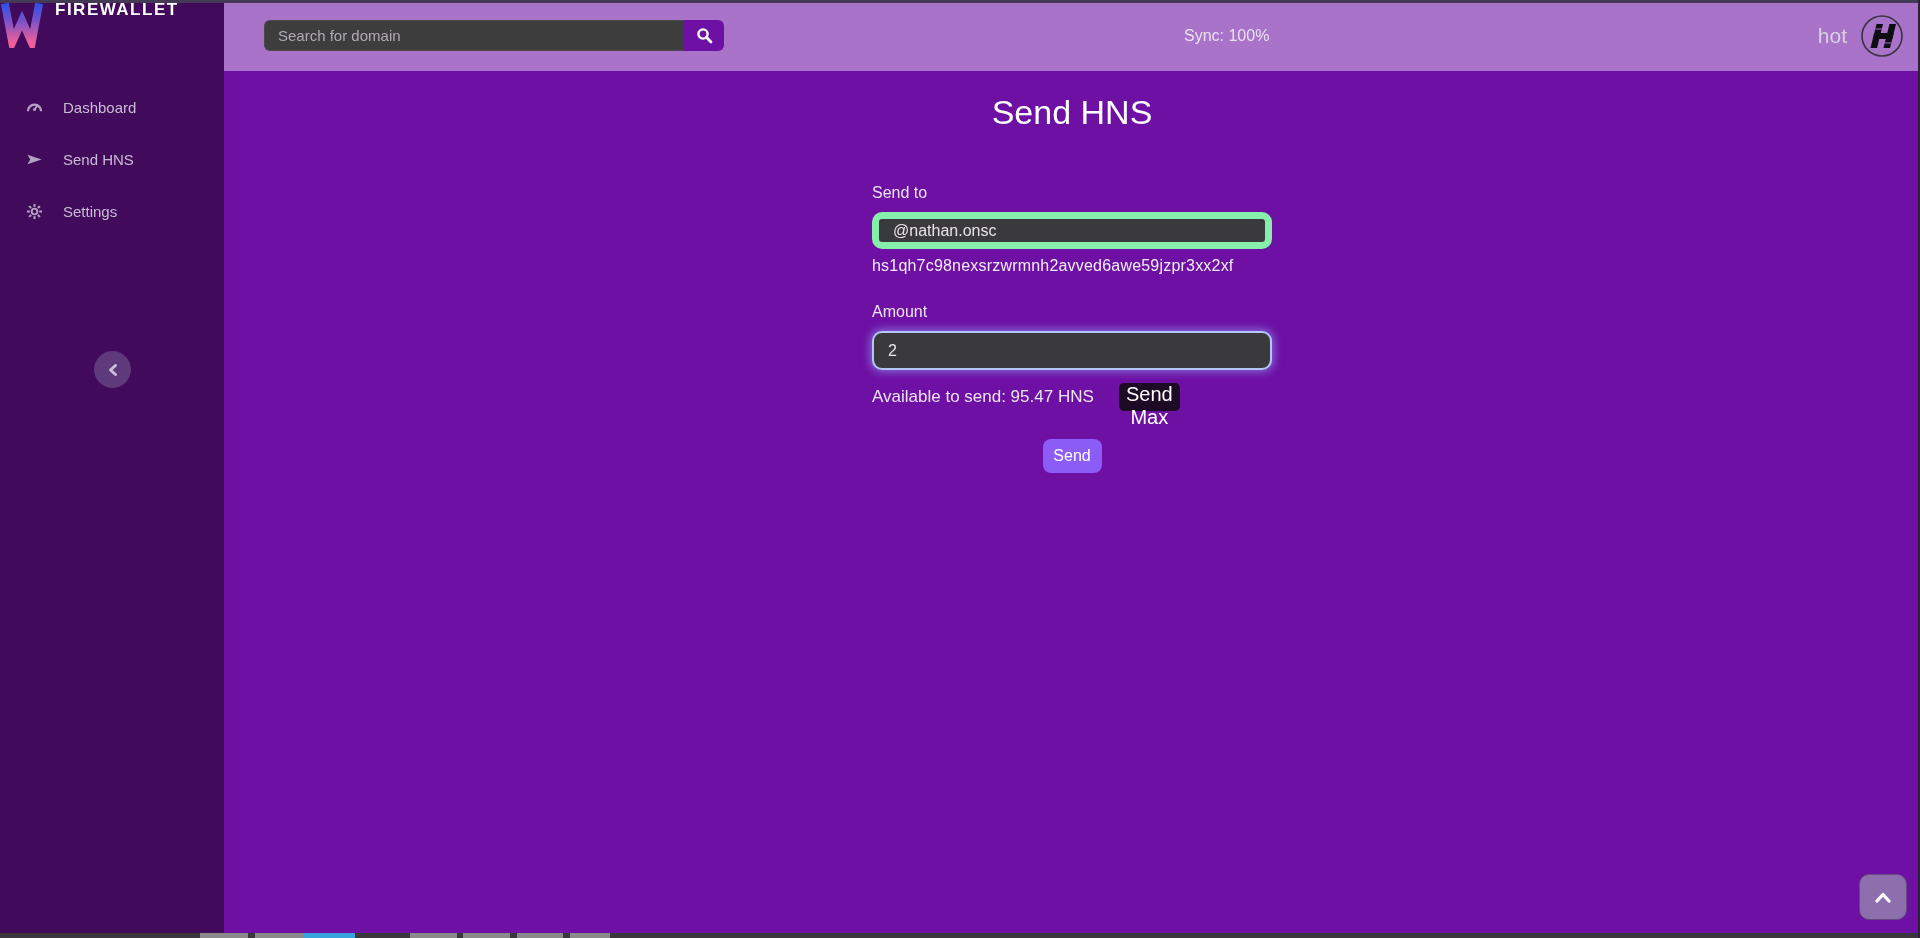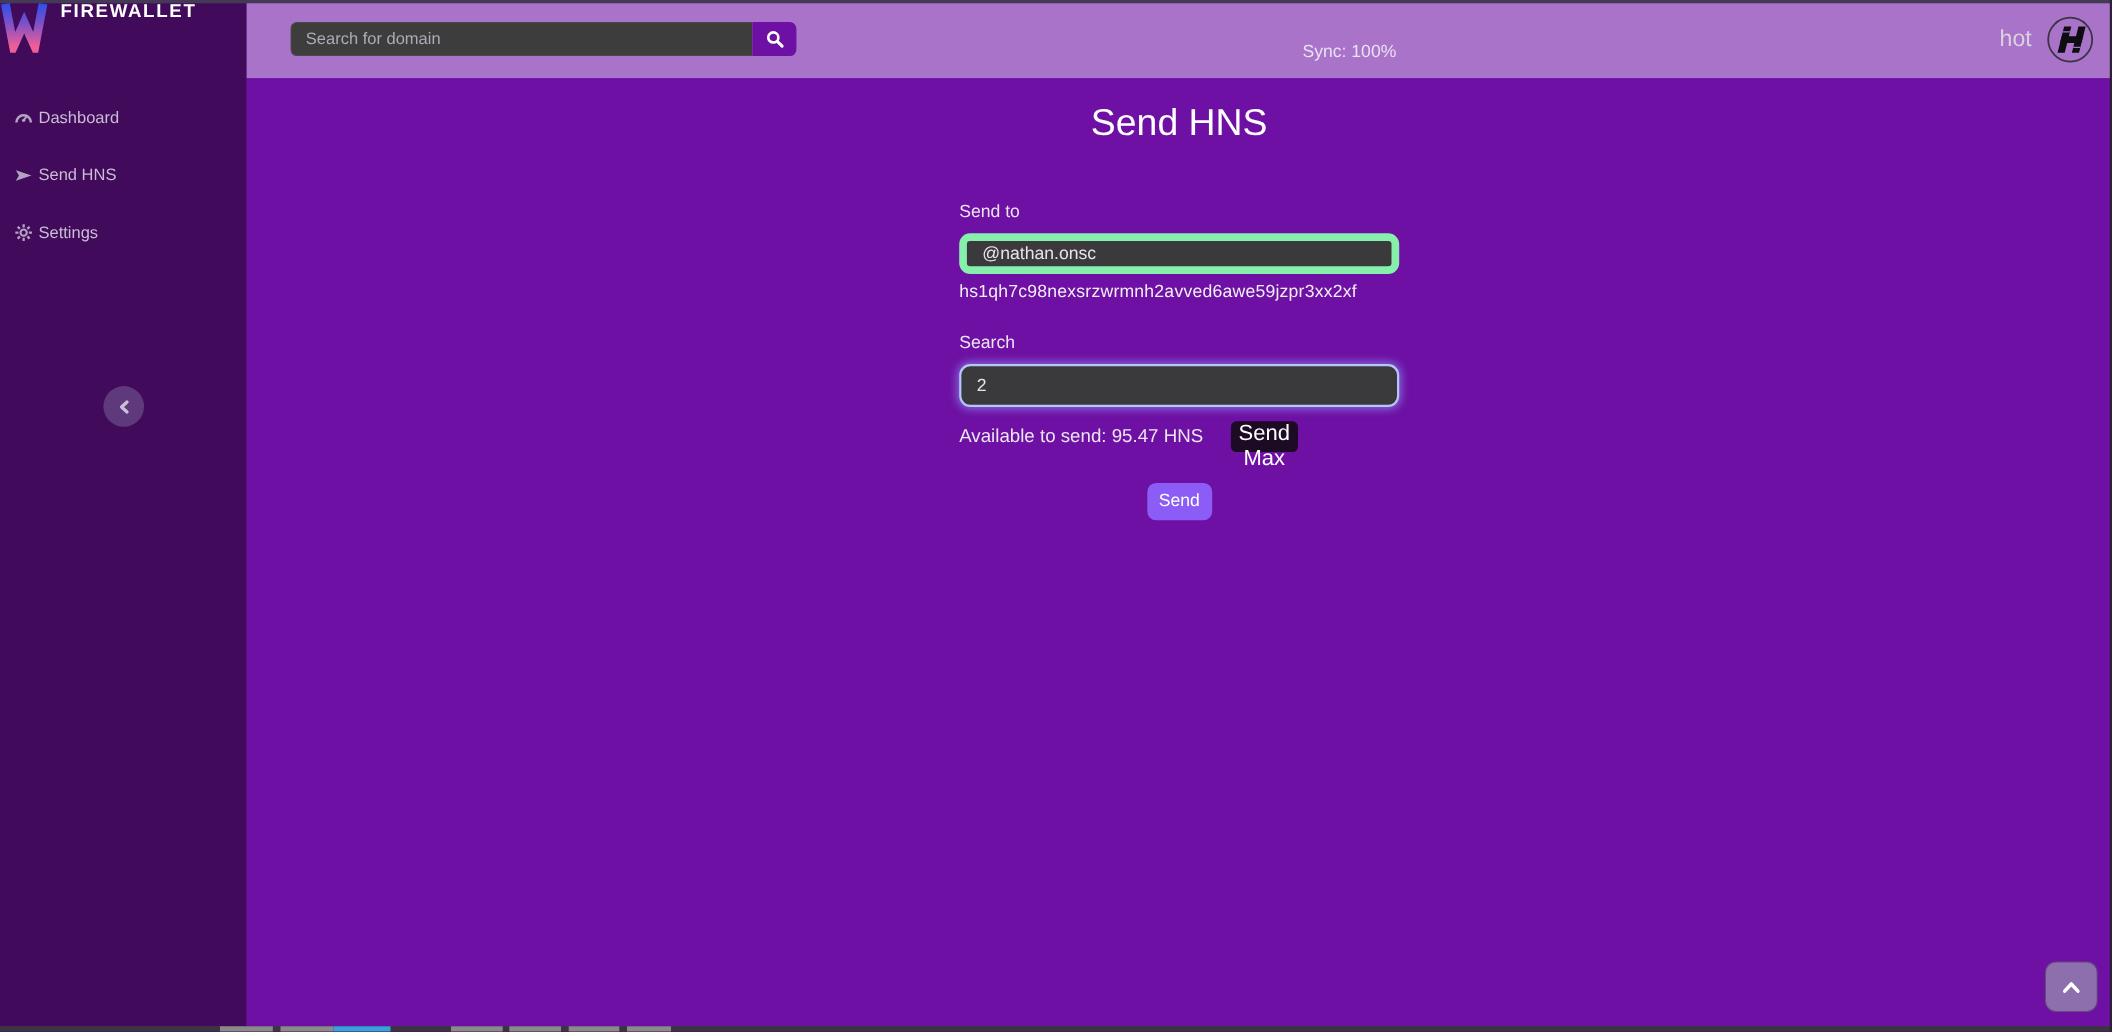--- a/index.html
+++ b/index.html
@@ -12,37 +12,37 @@
   .edge-top   { position:absolute; left:0; top:0; width:1920px; height:3px; background:#453a56; z-index:9; }
   .edge-right { position:absolute; right:0; top:0; width:2px; height:938px; background:#2c2136; z-index:9; }
 
   
   .sidebar { position:absolute; left:0; top:0; width:224px; height:933px; background:#420a5a; z-index:5; }
   .brand { height:71px; display:flex; align-items:flex-start; padding-left:0; gap:11px; }
   .brand-logo { width:44px; height:48px; flex:0 0 auto; }
   .brand-name { color:#ffffff; font-size:17px; font-weight:bold; letter-spacing:1.5px; }
 
   .nav { margin-top:10px; }
-  .nav-item { display:flex; align-items:center; gap:5px; height:52px; padding-left:13px; cursor:pointer; color:#c9bdd6; }
+  .nav-item { display:flex; align-items:center; gap:20px; height:52px; padding-left:26px; cursor:pointer; color:#c9bdd6; }
   .nav-icon { width:17px; height:17px; flex:0 0 auto; opacity:.85; }
   .nav-label { font-size:15px; }
 
   .collapse-btn { position:absolute; left:94px; top:351px; width:37px; height:37px; border-radius:50%;
     background:#5e3a7c; border:none; display:flex; align-items:center; justify-content:center; cursor:pointer; }
 
   
   .topbar { position:absolute; left:224px; top:0; width:1696px; height:71px; background:#a873c9; z-index:4; }
   .search-group { position:absolute; left:40px; top:20px; display:flex; height:31px; }
   .search-input { width:420px; height:31px; background:#3d3d3d; border:1px solid #4a4a4a; border-right:none;
     border-radius:6px 0 0 6px; color:#d8d3dc; font-size:15px; padding:0 13px; outline:none; }
   .search-input::placeholder { color:#b0aab6; }
   .search-btn { width:40px; height:31px; background:#6d10a3; border:none; border-radius:0 6px 6px 0;
     display:flex; align-items:center; justify-content:center; cursor:pointer; }
 
-  .sync-status { position:absolute; left:960px; top:12px; height:71px; line-height:71px; color:#e9e2f1; font-size:16px; }
+  .sync-status { position:absolute; left:960px; top:0; height:71px; line-height:71px; color:#e9e2f1; font-size:16px; }
 
   .wallet-area { position:absolute; right:16px; top:0; height:71px; display:flex; align-items:center; gap:13px; }
   .wallet-name { color:#d9d2e0; font-size:21px; }
   .wallet-icon { width:44px; height:44px; border:none; background:transparent; padding:0; cursor:pointer; }
 
   
   .content { position:absolute; left:224px; top:71px; width:1696px; height:787px; }
   .page-title { position:absolute; top:22px; left:0; width:100%; text-align:center; color:#ffffff;
     font-size:34px; font-weight:400; }
 
@@ -175,21 +175,21 @@
   </header>
 
   <main class="content">
     <h1 class="page-title">Send HNS</h1>
 
     <div class="send-form">
       <div class="field-label">Send to</div>
       <input class="text-input" type="text" value="@nathan.onsc" style="">
       <div class="resolved-address">hs1qh7c98nexsrzwrmnh2avved6awe59jzpr3xx2xf</div>
 
-      <div class="field-label amount-label">Search</div>
+      <div class="field-label amount-label">Amount</div>
       <input class="text-input amount-input" type="text" value="2" style="">
 
       <div class="available-row">
         <span class="available-text">Available to send: 95.47 HNS</span>
         <button class="send-max-btn">Send Max</button>
       </div>
 
       <div class="send-row">
         <button class="send-btn">Send</button>
       </div>

